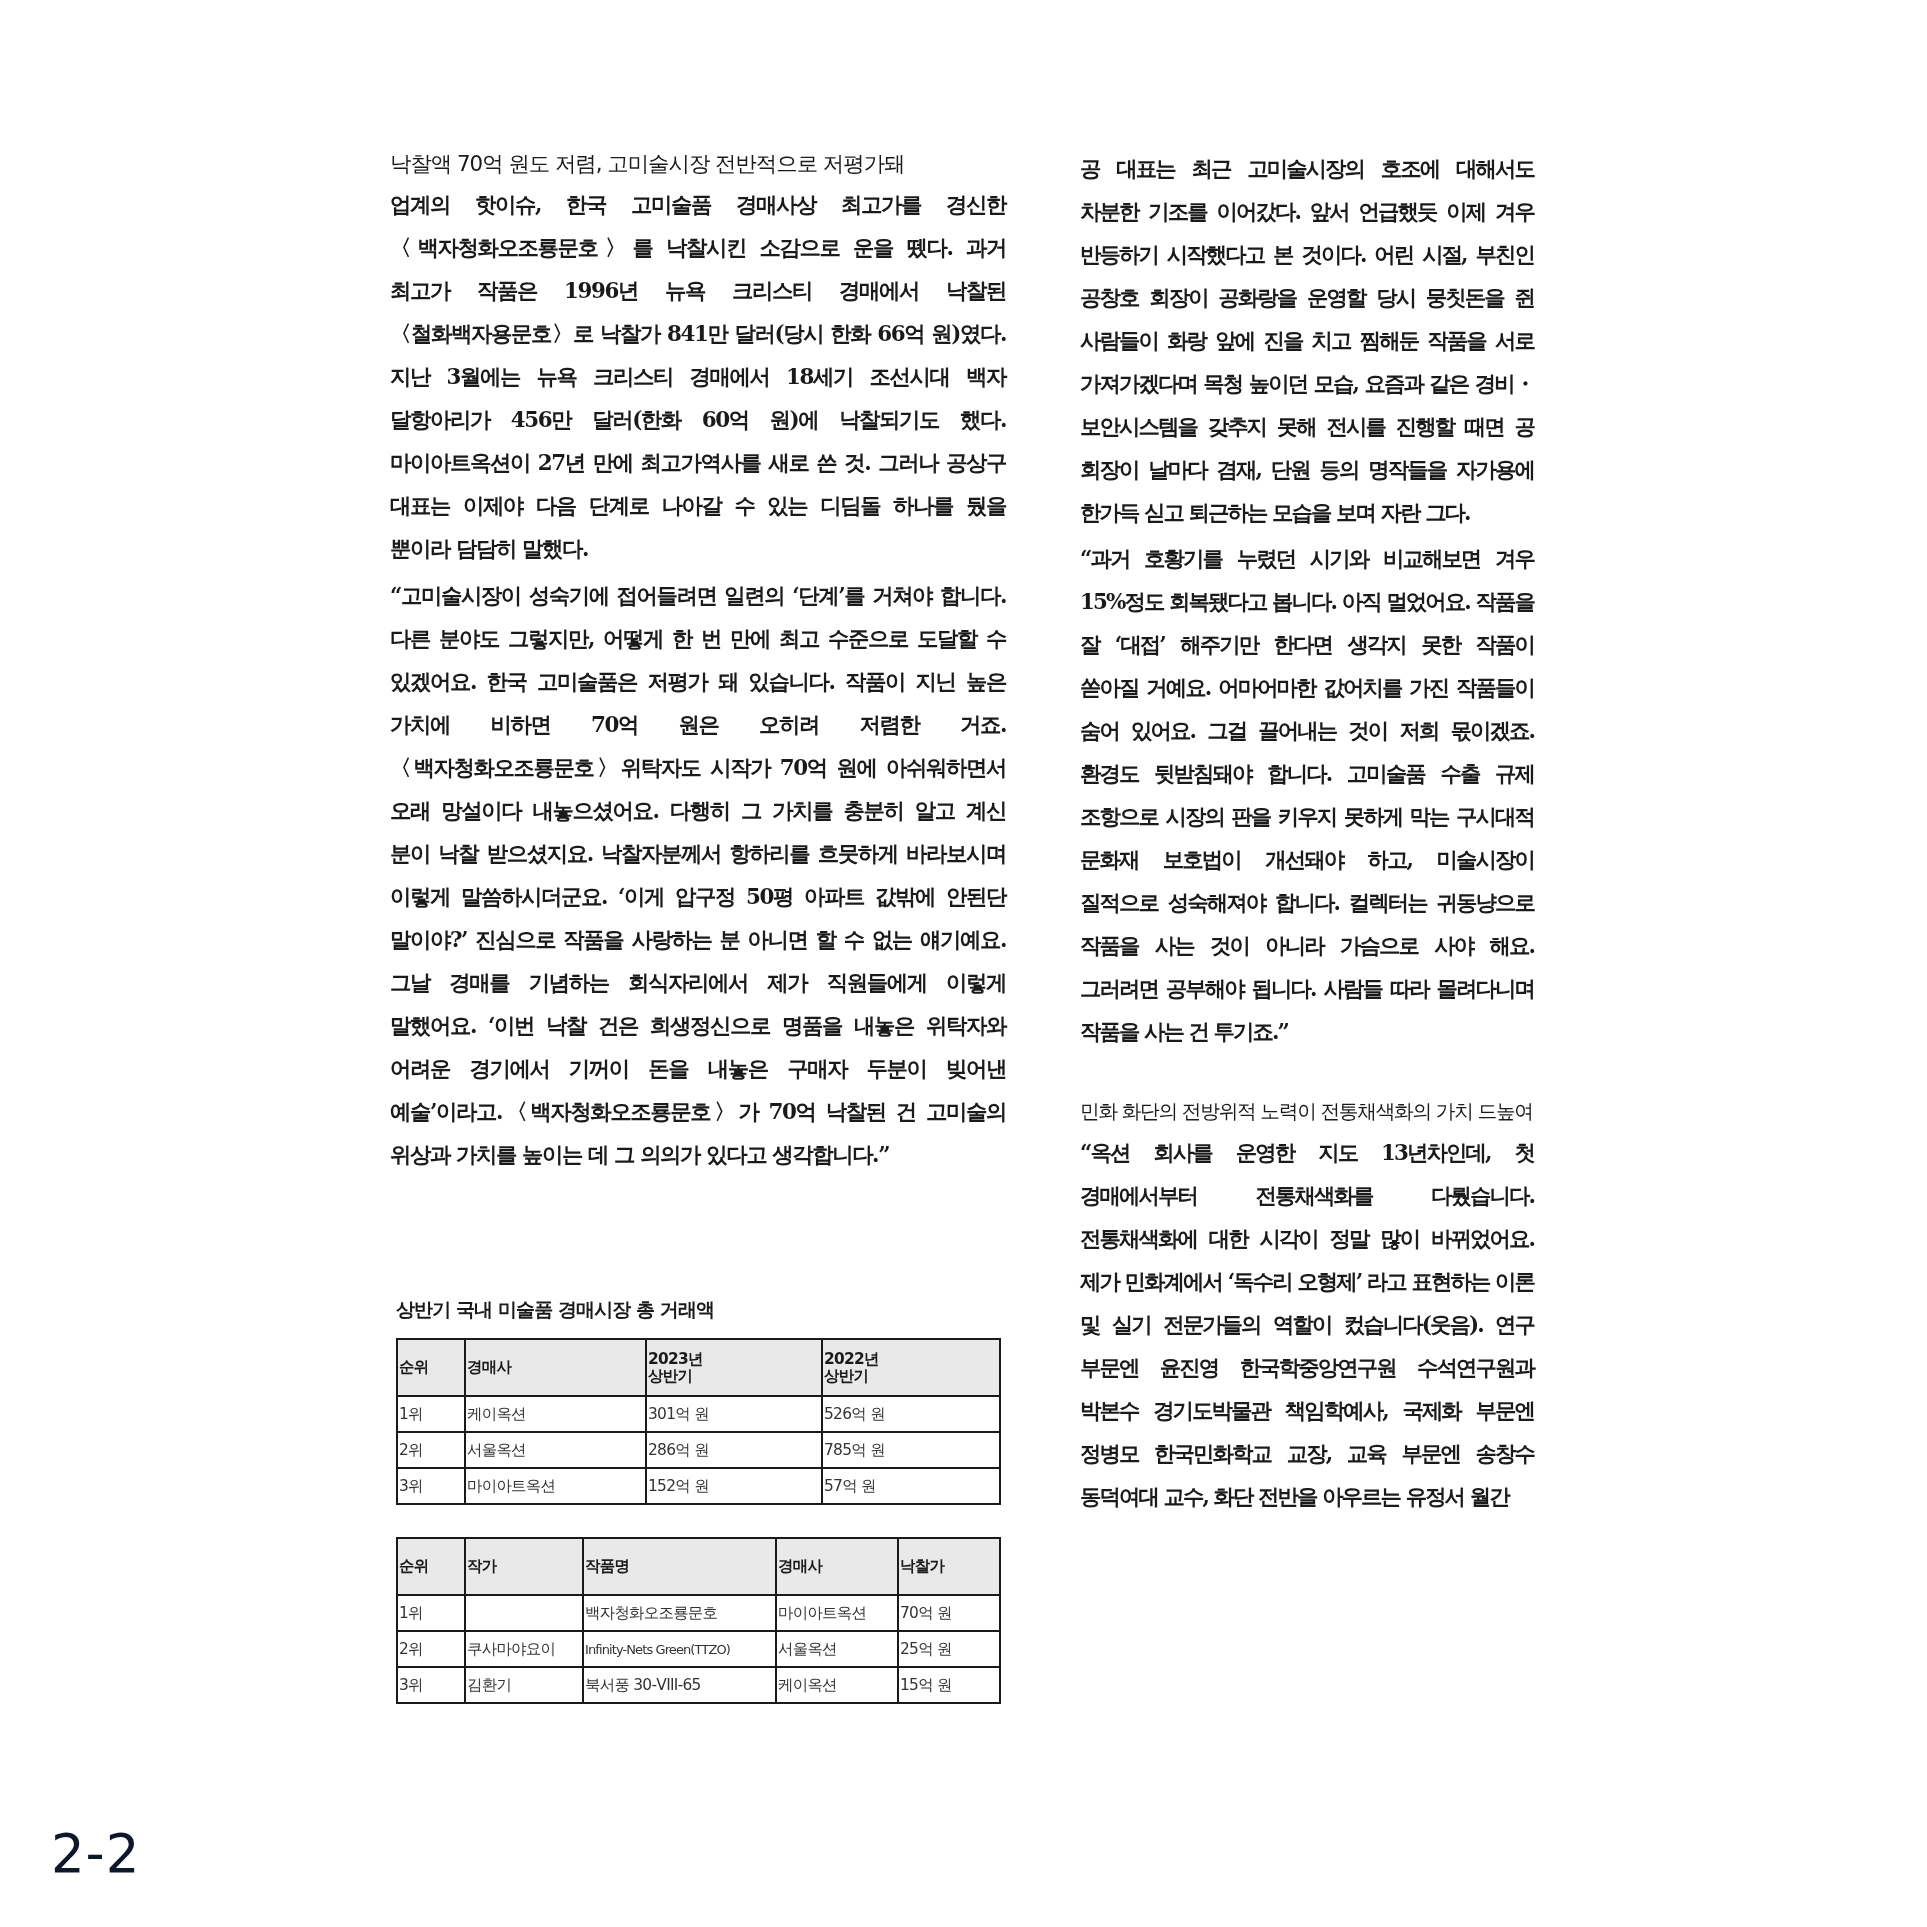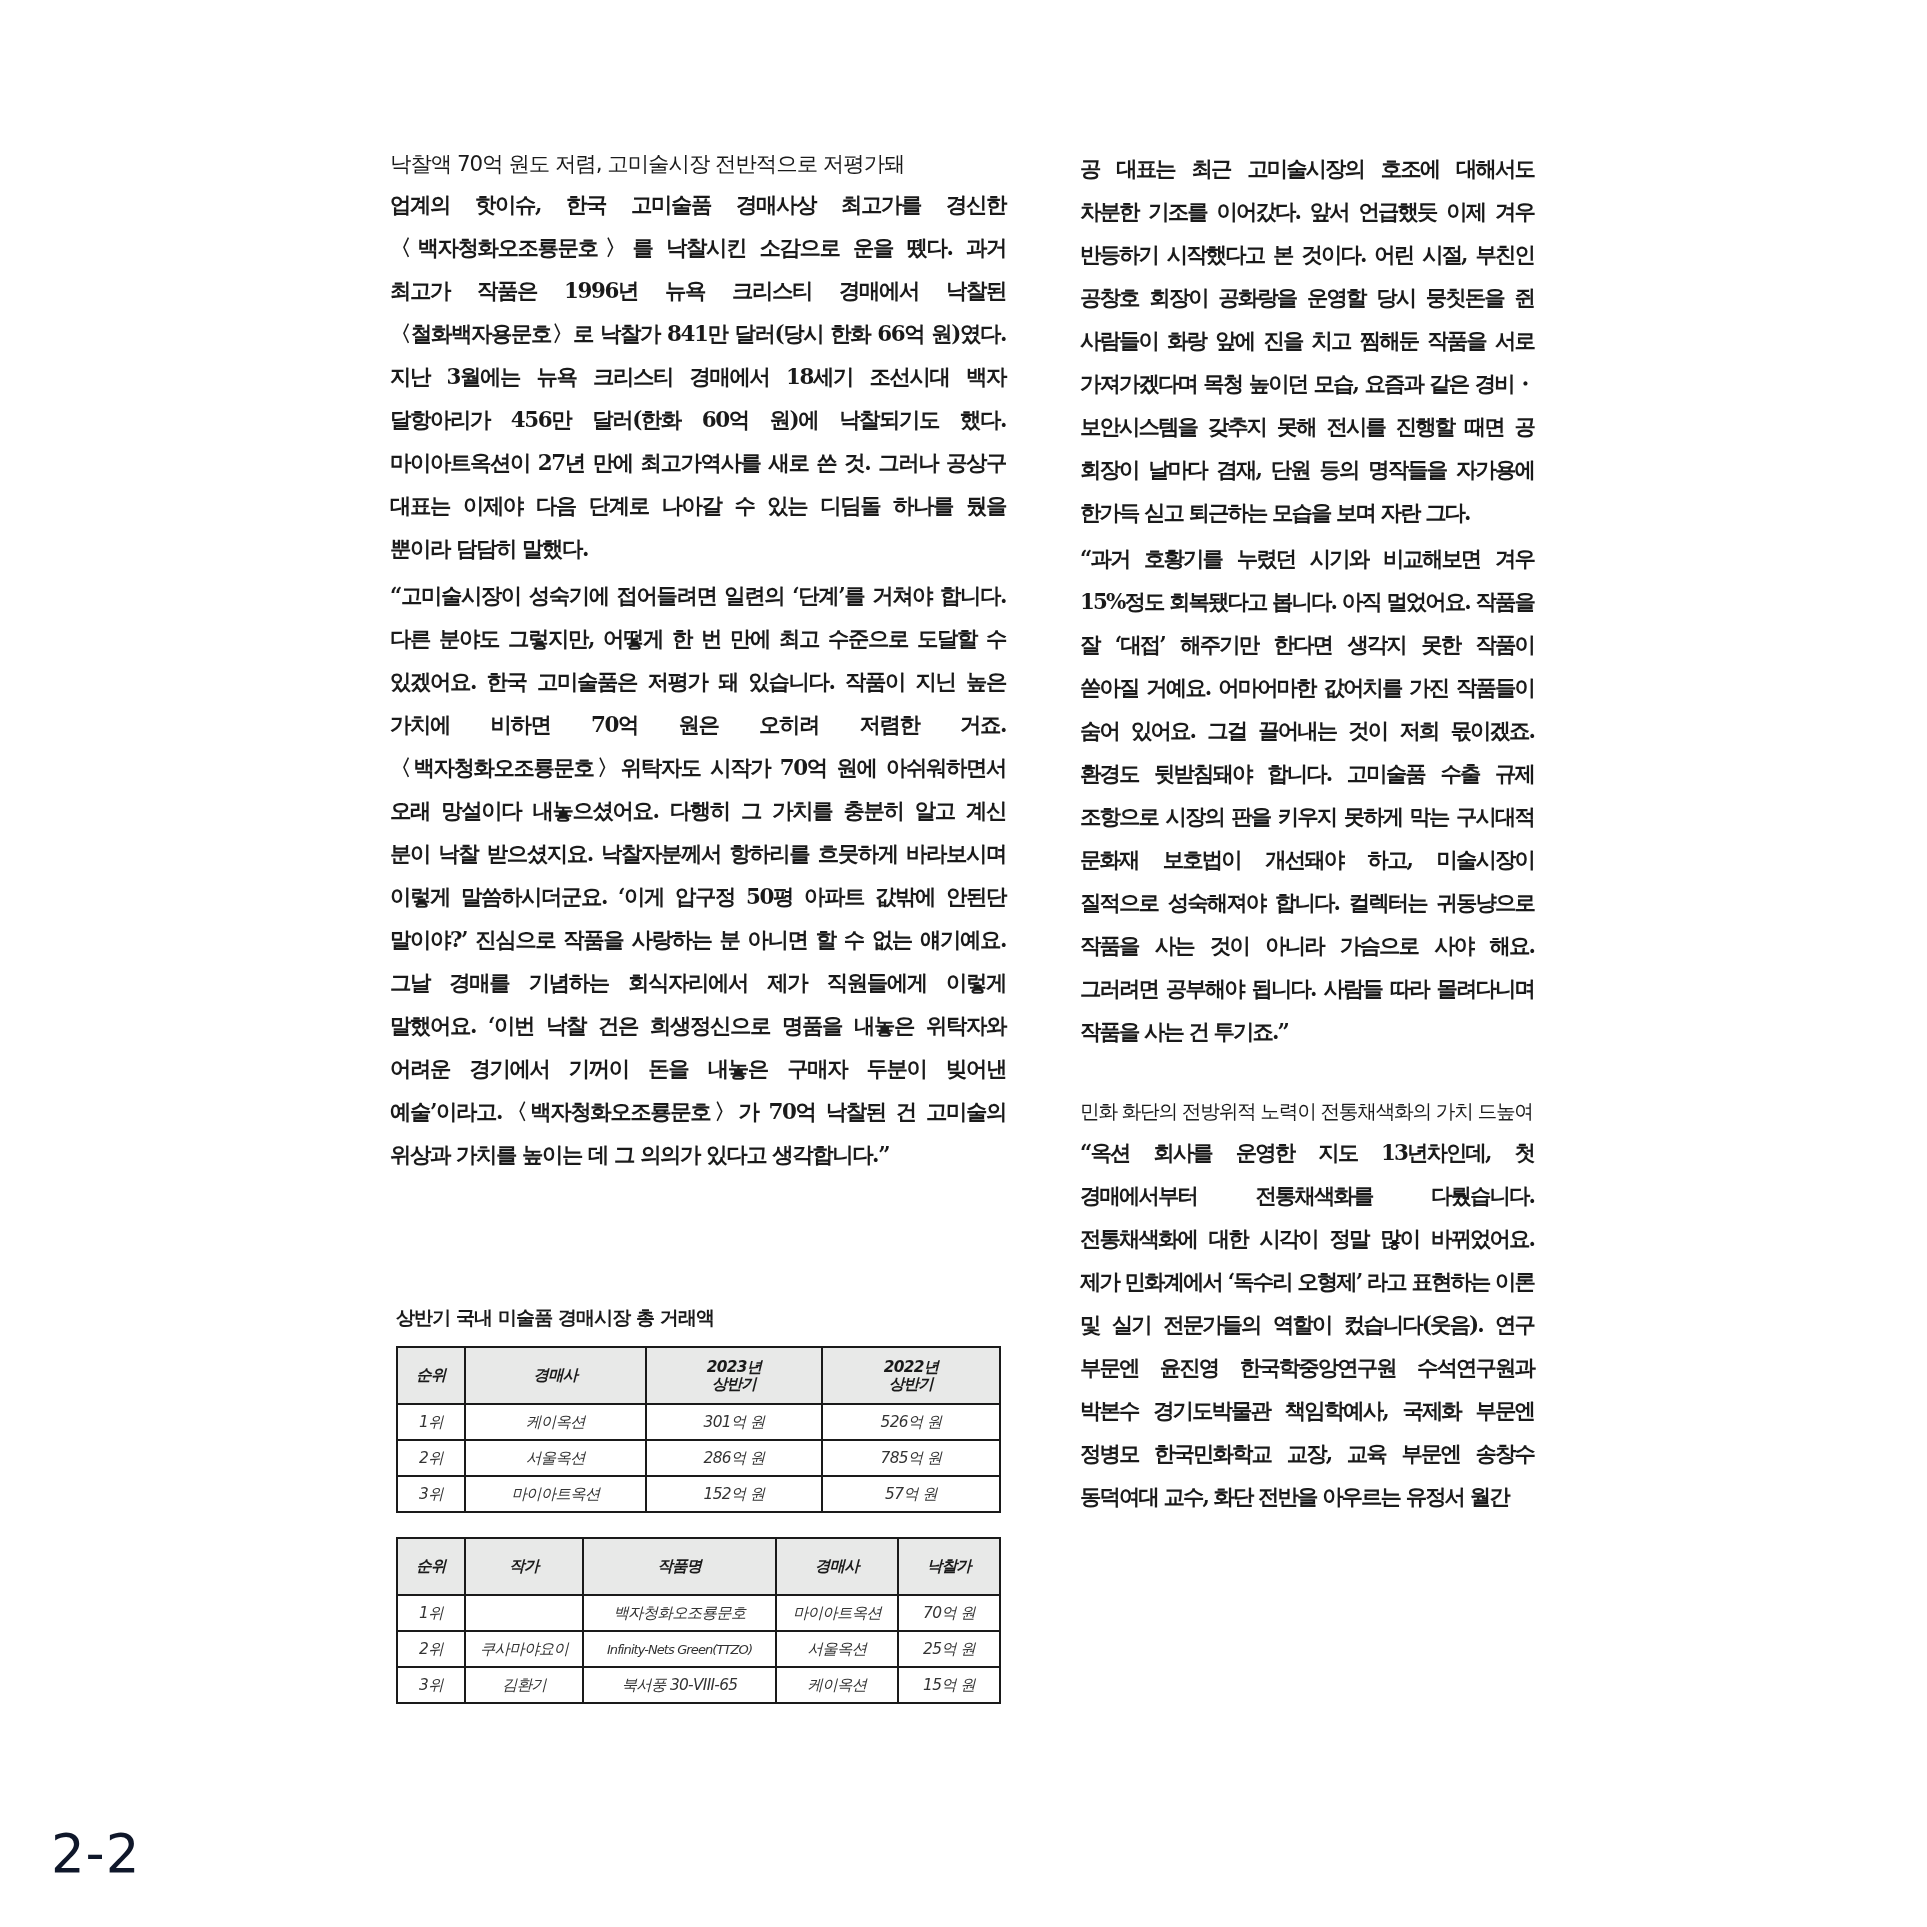--- a/index.html
+++ b/index.html
@@ -10,21 +10,21 @@
   #right-col { left:1080px; top:147px; width:454px; }
   .heading { font-family:"DejaVu Sans", sans-serif; font-weight:normal;
              font-size:21.4px; letter-spacing:-1px; line-height:33px; margin:0 0 3.4px 0; white-space:nowrap; }
   .para { font-size:21.4px; line-height:43px; letter-spacing:-1.4px; margin:0 0 3.4px 0;
           text-align:justify; word-break:keep-all; font-weight:bold; }
   #right-col .para { letter-spacing:-1.9px; }
   .gap { height:38px; }
   .table-block { position:absolute; left:396px; width:605px; font-family:"DejaVu Sans", sans-serif; }
   .table-title { font-weight:bold; font-size:19px; letter-spacing:-0.9px; margin:0 0 15.4px 0; color:#1a1a1a; }
   table { border-collapse:collapse; width:100%; table-layout:fixed; }
-  th, td { border:2.6px solid #1a1a1a; text-align:center; font-size:15.4px; letter-spacing:-0.7px;font-style:italic; }
+  th, td { border:2.6px solid #1a1a1a; text-align:left; font-size:15.4px; letter-spacing:-0.7px; }
   th { background:#e8e9e8; font-weight:bold; height:53px; line-height:17px; }
   td { height:32px; color:#333; font-weight:normal; }
   #page-number { position:absolute; left:51px; top:1823px; font-family:"DejaVu Sans", sans-serif;
                  font-size:53px; color:#0f172a; letter-spacing:0.9px; }
 </style>
 </head>
 <body>
 
 <div id="left-col" class="col">
   <h2 class="heading">낙찰액 70억 원도 저렴, 고미술시장 전반적으로 저평가돼</h2>
@@ -33,21 +33,21 @@
 </div>
 
 <div id="right-col" class="col">
   <p class="para">공 대표는 최근 고미술시장의 호조에 대해서도 차분한 기조를 이어갔다. 앞서 언급했듯 이제 겨우 반등하기 시작했다고 본 것이다. 어린 시절, 부친인 공창호 회장이 공화랑을 운영할 당시 뭉칫돈을 쥔 사람들이 화랑 앞에 진을 치고 찜해둔 작품을 서로 가져가겠다며 목청 높이던 모습, 요즘과 같은 경비・보안시스템을 갖추지 못해 전시를 진행할 때면 공 회장이 날마다 겸재, 단원 등의 명작들을 자가용에 한가득 싣고 퇴근하는 모습을 보며 자란 그다.</p>
   <p class="para">“과거 호황기를 누렸던 시기와 비교해보면 겨우 15%정도 회복됐다고 봅니다. 아직 멀었어요. 작품을 잘 ‘대접’ 해주기만 한다면 생각지 못한 작품이 쏟아질 거예요. 어마어마한 값어치를 가진 작품들이 숨어 있어요. 그걸 끌어내는 것이 저희 몫이겠죠. 환경도 뒷받침돼야 합니다. 고미술품 수출 규제 조항으로 시장의 판을 키우지 못하게 막는 구시대적 문화재 보호법이 개선돼야 하고, 미술시장이 질적으로 성숙해져야 합니다. 컬렉터는 귀동냥으로 작품을 사는 것이 아니라 가슴으로 사야 해요. 그러려면 공부해야 됩니다. 사람들 따라 몰려다니며 작품을 사는 건 투기죠.”</p>
   <div class="gap"></div>
   <h2 class="heading" style="font-size:19.7px;letter-spacing:-1.3px;">민화 화단의 전방위적 노력이 전통채색화의 가치 드높여</h2>
   <p class="para">“옥션 회사를 운영한 지도 13년차인데, 첫 경매에서부터 전통채색화를 다뤘습니다. 전통채색화에 대한 시각이 정말 많이 바뀌었어요. 제가 민화계에서 ‘독수리 오형제’ 라고 표현하는 이론 및 실기 전문가들의 역할이 컸습니다(웃음). 연구 부문엔 윤진영 한국학중앙연구원 수석연구원과 박본수 경기도박물관 책임학예사, 국제화 부문엔 정병모 한국민화학교 교장, 교육 부문엔 송창수 동덕여대 교수, 화단 전반을 아우르는 유정서 월간</p>
 </div>
 
-<div class="table-block" style="top:1297px;margin-top:8px;">
+<div class="table-block" style="top:1297px;">
   <div class="table-title">상반기 국내 미술품 경매시장 총 거래액</div>
   <table>
     <colgroup>
         <col style="width:68px">
         <col style="width:181px">
         <col style="width:176px">
         <col>
       </colgroup>
     <thead>
       <tr>

